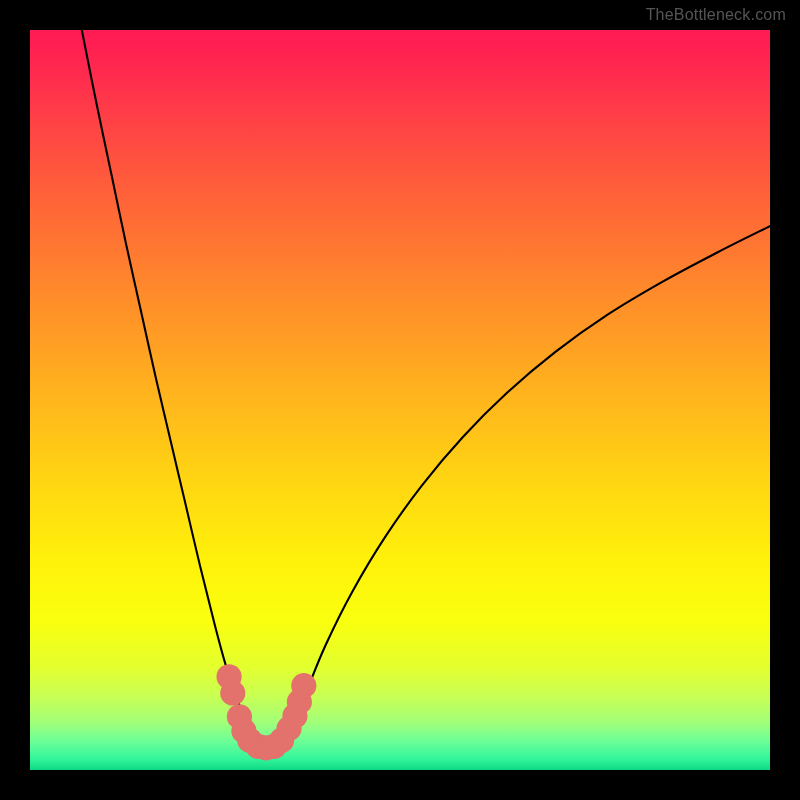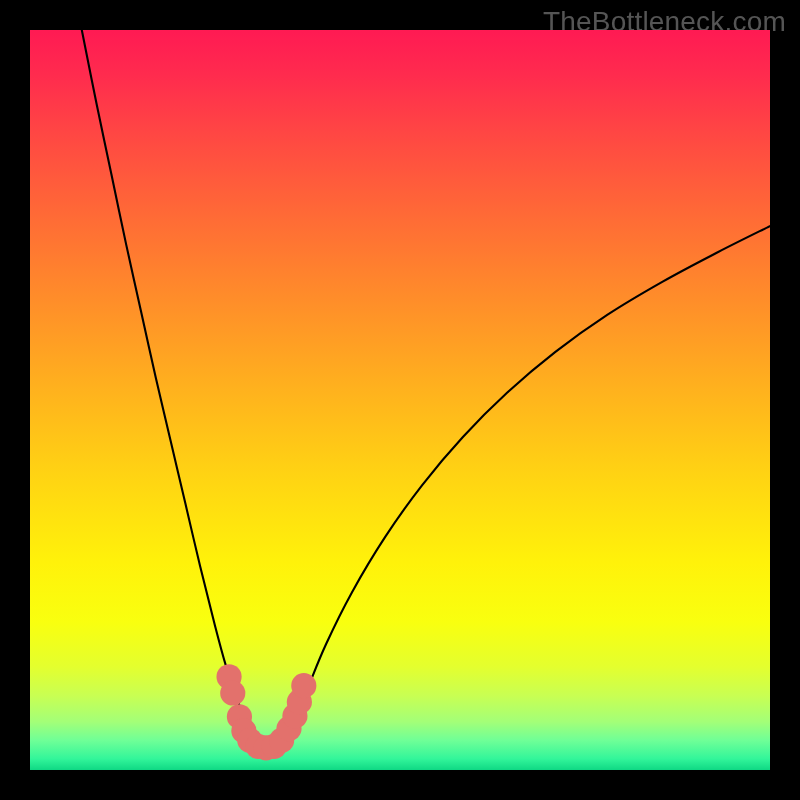--- a/index.html
+++ b/index.html
@@ -26,21 +26,21 @@
   }
   .plot svg {
     display: block;
     width: 100%;
     height: 100%;
   }
   .watermark {
     position: absolute;
     top: 6px;
     right: 14px;
-    font-size: 28px;
+    font-size: 16px;
     font-weight: 500;
     color: #555;
     letter-spacing: 0.2px;
     user-select: none;
   }
 </style>
 </head>
 <body>
 
 <div class="frame">

